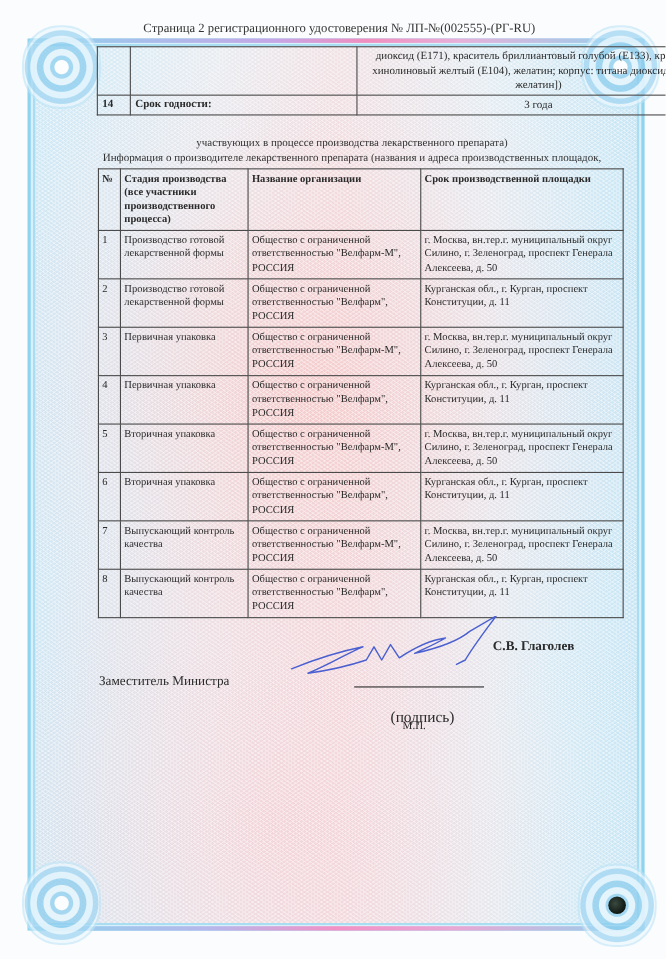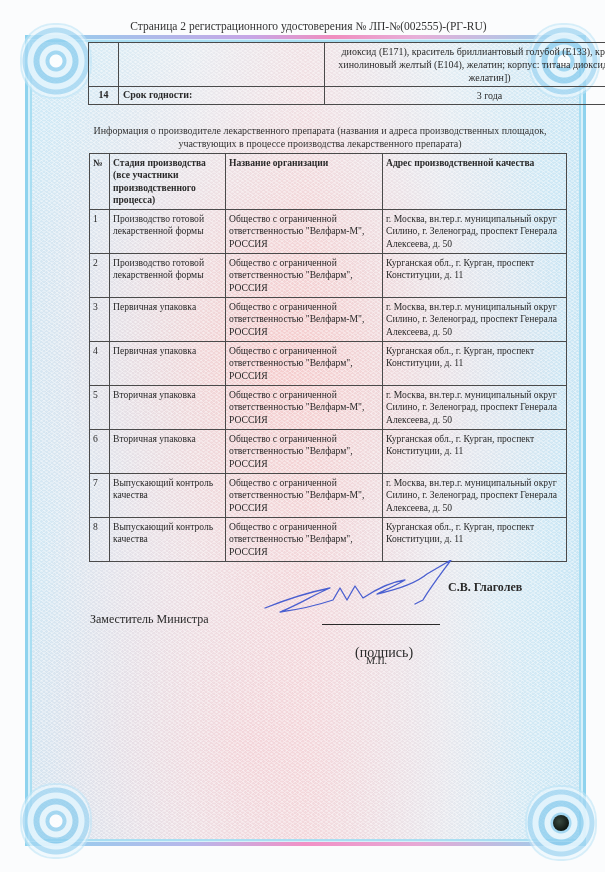--- a/index.html
+++ b/index.html
@@ -46,21 +46,21 @@
   .header-title {
     position: absolute; left: 12px; right: 0; top: 20px; text-align: center;
     font-size: 11.5px; color: #333;
   }
 
   table { border-collapse: collapse; position: absolute; }
   td, th { border: 1px solid #4a4a4a; vertical-align: top; }
 
   .top-table { left: 88px; top: 42px; width: 567px; font-size: 10px; }
   .top-table td { padding: 2px 4px; }
-  .top-table .c-num { width: 21px; text-align: center; font-weight: bold; }
+  .top-table .c-num { width: 21px; text-align: left; font-weight: bold; }
   .top-table .c-label { width: 197px; font-weight: bold; margin-top: 33px; }
   .top-table .c-val { text-align: center; line-height: 13px; }
 
   .info-title {
     position: absolute; left: 80px; width: 480px; top: 124px; text-align: center;
     font-size: 10px; line-height: 13px; color: #333;
   }
 
   .main-table { left: 89px; top: 153px; width: 478px; font-size: 9.6px; line-height: 12.3px; }
   .main-table th { text-align: left; font-weight: bold; padding: 3px 3px; }
@@ -97,31 +97,31 @@
   </tr>
   <tr>
     <td class="c-num">14</td>
     <td class="c-label">Срок годности:</td>
     <td class="c-val">3 года</td>
   </tr>
 </tbody>
   </table>
 
 <div class="info-title">
+  <div>участвующих в процессе производства лекарственного препарата)</div>
   <div>Информация о производителе лекарственного препарата (названия и адреса производственных площадок,</div>
-  <div>участвующих в процессе производства лекарственного препарата)</div>
 </div>
 
 <table class="main-table">
   <thead>
     <tr>
       <th class="w-num">№</th>
       <th class="w-stage">Стадия производства (все участники производственного процесса)</th>
       <th class="w-org">Название организации</th>
-      <th>Адрес производственной качества</th>
+      <th>Срок производственной площадки</th>
     </tr>
   </thead>
   <tbody>
     <tr>
       <td>1</td>
       <td>Производство готовой лекарственной формы</td>
       <td>Общество с ограниченной ответственностью "Велфарм-М", РОССИЯ</td>
       <td>г. Москва, вн.тер.г. муниципальный округ Силино, г. Зеленоград, проспект Генерала Алексеева, д. 50</td>
     </tr>
     <tr>

